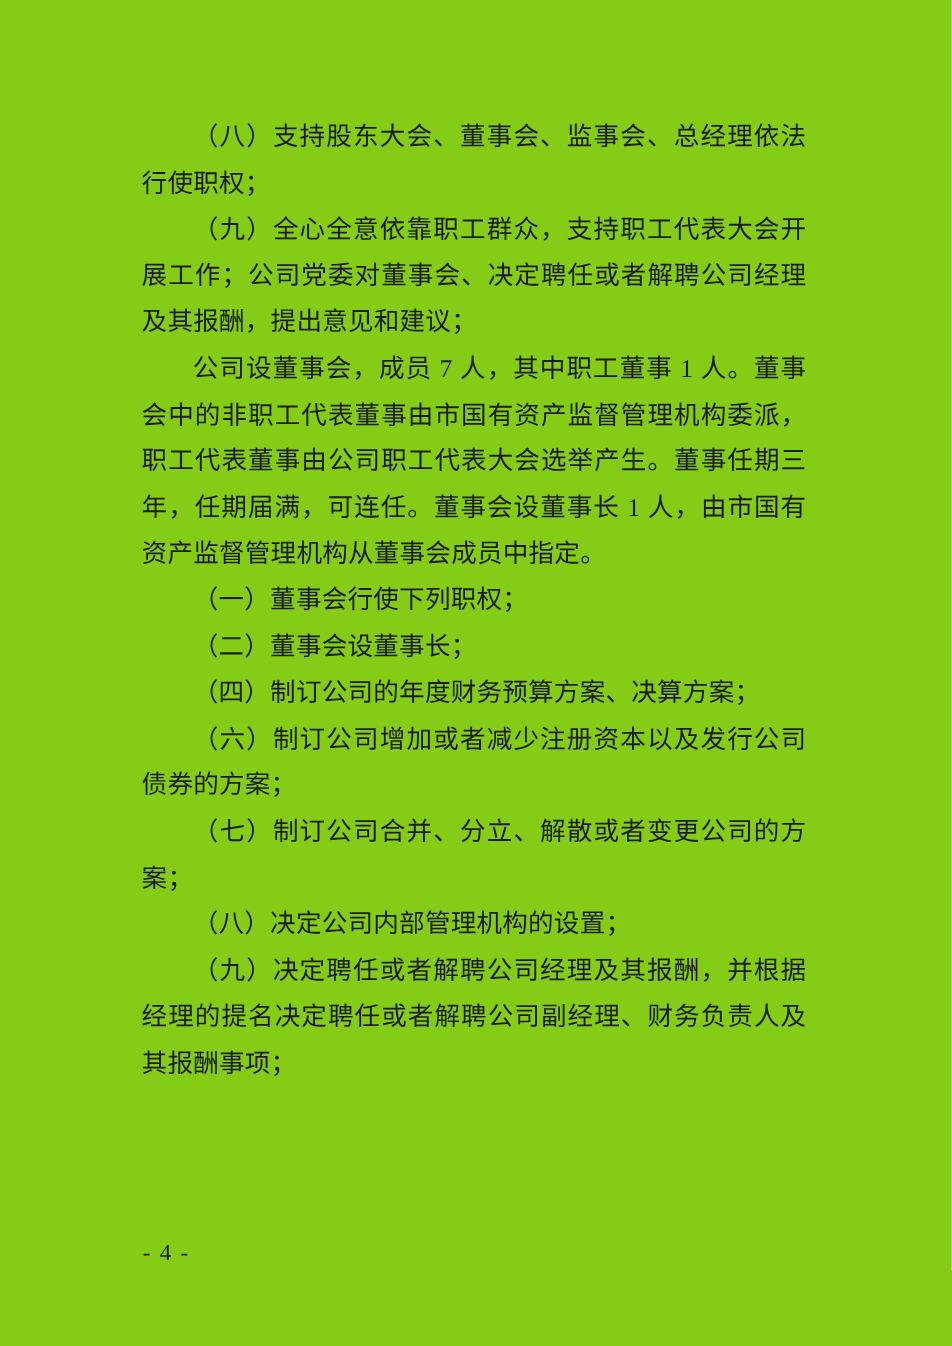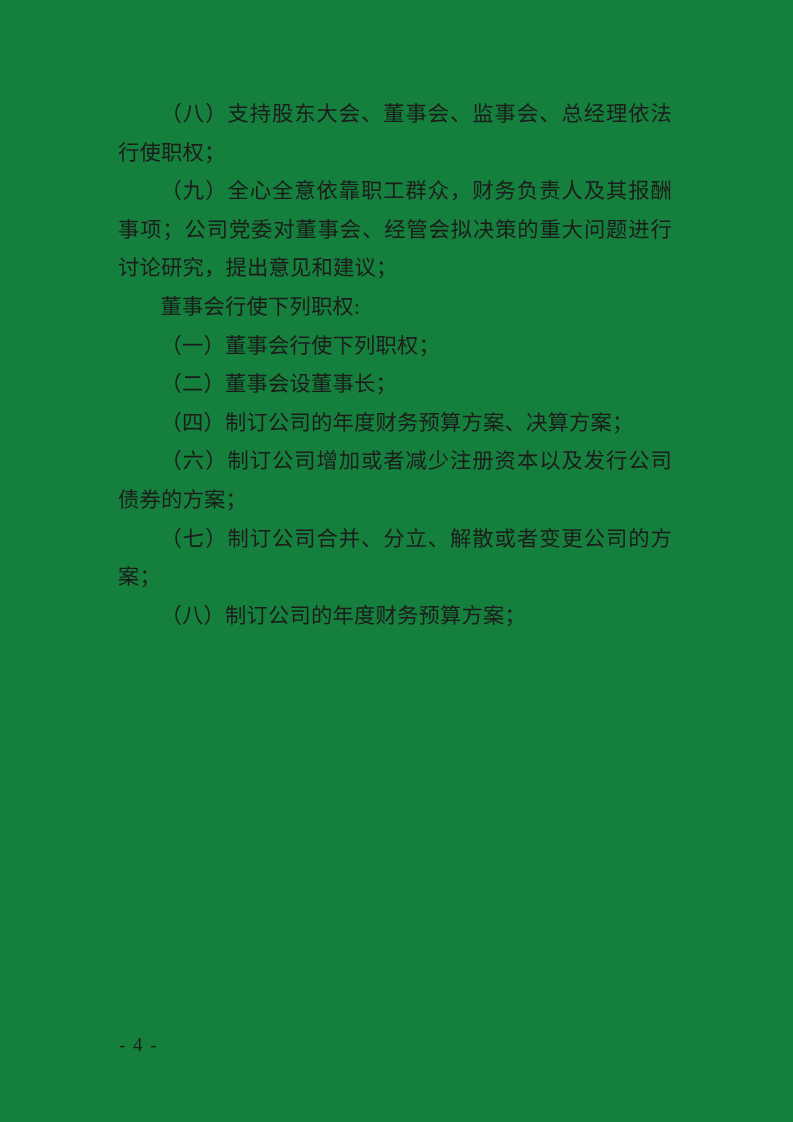--- a/index.html
+++ b/index.html
@@ -11,21 +11,21 @@
     width: 793px;
     height: 1122px;
     position: relative;
     overflow: hidden;
     font-family: "Liberation Serif", "DejaVu Serif", serif;
     color: #1c1c1c;
   }
   .page {
     position: absolute;
     inset: 0;
-    background: #15803d;
+    background: #84cc16;
     text-decoration: underline;
   }
   .content {
     position: absolute;
     top: 95px;
     left: 118px;
     width: 554px;
   }
   .para {
     margin: 0;
@@ -47,23 +47,24 @@
     color: #1c1c1c;
     font-family: "Liberation Serif", "DejaVu Serif", serif;
   }
 </style>
 </head>
 <body>
 
 <div class="page">
   <div class="content">
     <p class="para">（八）支持股东大会、董事会、监事会、总经理依法行使职权；</p>
-    <p class="para">（九）全心全意依靠职工群众，财务负责人及其报酬事项；公司党委对董事会、经管会拟决策的重大问题进行讨论研究，提出意见和建议；</p>
-    <p class="para">董事会行使下列职权:</p>
+    <p class="para">（九）全心全意依靠职工群众，支持职工代表大会开展工作；公司党委对董事会、决定聘任或者解聘公司经理及其报酬，提出意见和建议；</p>
+    <p class="para">公司设董事会，成员 7 人，其中职工董事 1 人。董事会中的非职工代表董事由市国有资产监督管理机构委派，职工代表董事由公司职工代表大会选举产生。董事任期三年，任期届满，可连任。董事会设董事长 1 人，由市国有资产监督管理机构从董事会成员中指定。</p>
     <p class="para">（一）董事会行使下列职权；</p>
     <p class="para">（二）董事会设董事长；</p>
     <p class="para">（四）制订公司的年度财务预算方案、决算方案；</p>
     <p class="para">（六）制订公司增加或者减少注册资本以及发行公司债券的方案；</p>
     <p class="para">（七）制订公司合并、分立、解散或者变更公司的方案；</p>
-    <p class="para">（八）制订公司的年度财务预算方案；</p>
+    <p class="para">（八）决定公司内部管理机构的设置；</p>
+    <p class="para">（九）决定聘任或者解聘公司经理及其报酬，并根据经理的提名决定聘任或者解聘公司副经理、财务负责人及其报酬事项；</p>
   </div>
   <div class="page-number">- 4 -</div>
 </div>
 
 </body></html>

